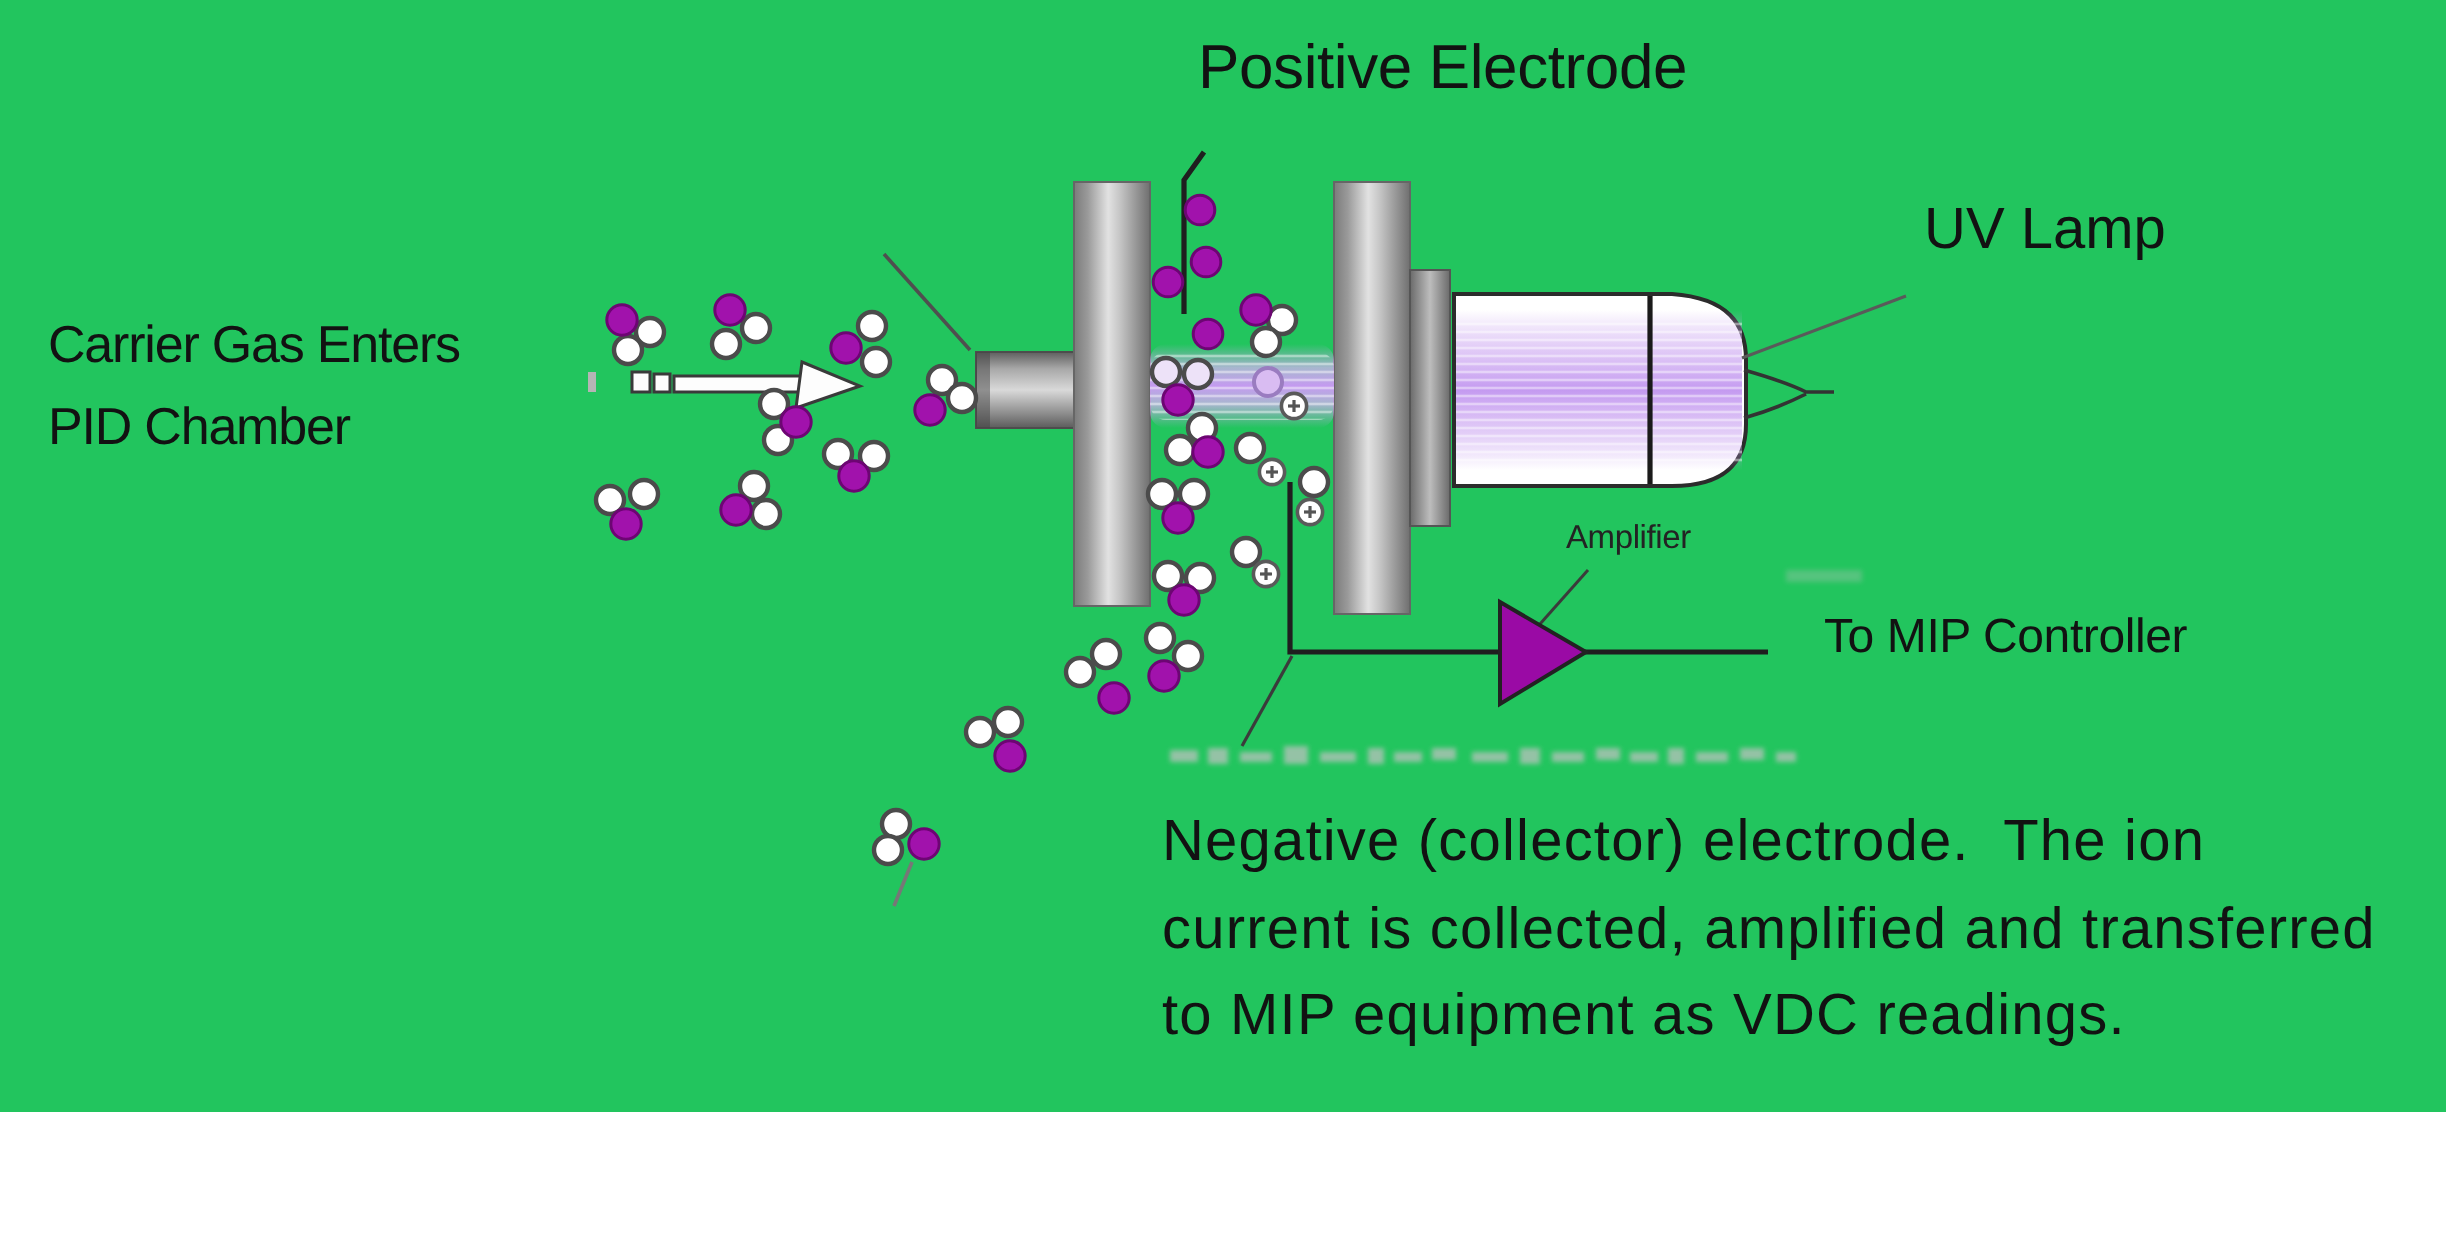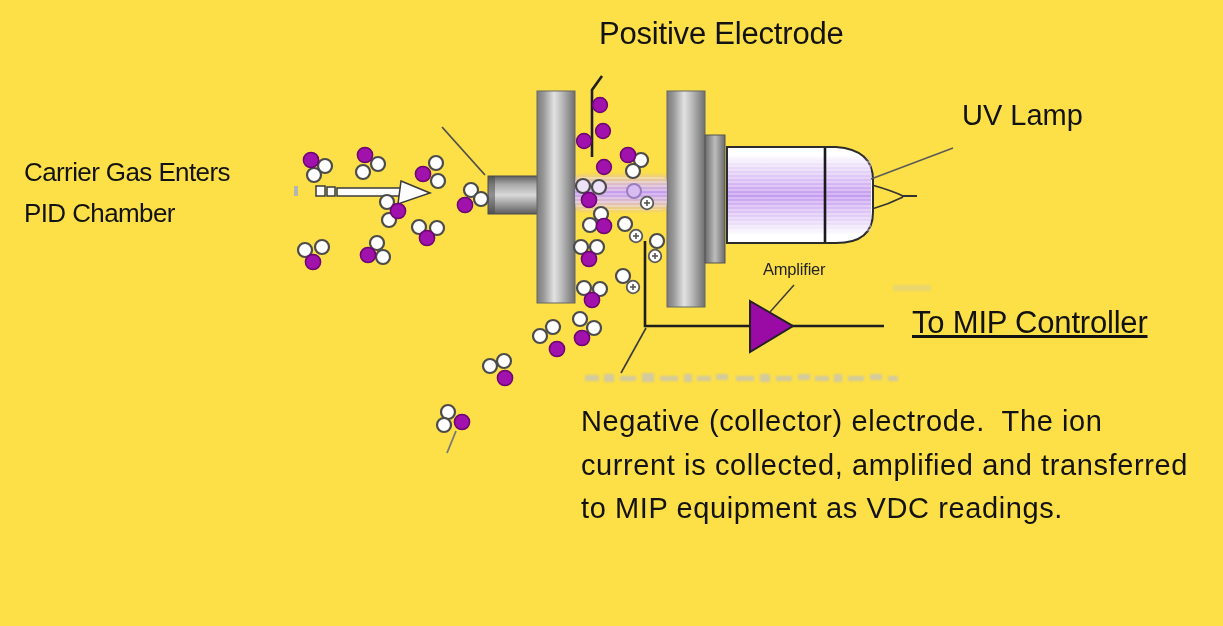--- a/index.html
+++ b/index.html
@@ -1,26 +1,26 @@
 <!DOCTYPE html>
 <html><head>
 <meta charset="utf-8">
 <style>
   html,body{margin:0;padding:0;background:#ffffff;}
   #canvas{
-    position:relative;width:1223px;height:626px;background:#fde047;overflow:hidden;
+    position:relative;width:1223px;height:556px;background:#22c55e;overflow:hidden;
     font-family:"Liberation Sans",sans-serif;color:#111;
   }
   .lbl{position:absolute;white-space:pre-wrap;color:#121212;}
   .lbl-big{font-size:31px;letter-spacing:-0.2px;line-height:1.15;}
   #positive-label{left:599px;top:16px;}
   #uvlamp-label{left:962px;top:99px;font-size:29px;}
   #carrier-enters-label{left:24px;top:152px;font-size:26px;letter-spacing:-0.6px;line-height:41px;}
-  #tomip-label{left:912px;top:305px;font-size:31px;letter-spacing:-0.2px;text-decoration:underline;}
-  #amplifier-label{left:763px;top:260px;font-size:16.5px;letter-spacing:-0.2px;color:#232323;}
+  #tomip-label{left:912px;top:305px;font-size:24px;letter-spacing:-0.2px;}
+  #amplifier-label{left:783px;top:260px;font-size:16.5px;letter-spacing:-0.2px;color:#232323;}
   #negative-note{left:549px;top:400px;font-size:29px;letter-spacing:0.6px;line-height:43.5px;margin-left:32px;}
   #carrier-exits-label{left:118px;top:468px;font-size:28.5px;letter-spacing:-0.2px;line-height:43px;}
   svg{position:absolute;left:0;top:0;}
   .blurred{filter:blur(1.3px);opacity:0.72;}
 </style>
 </head>
 <body>
 
 <div id="canvas">
 

